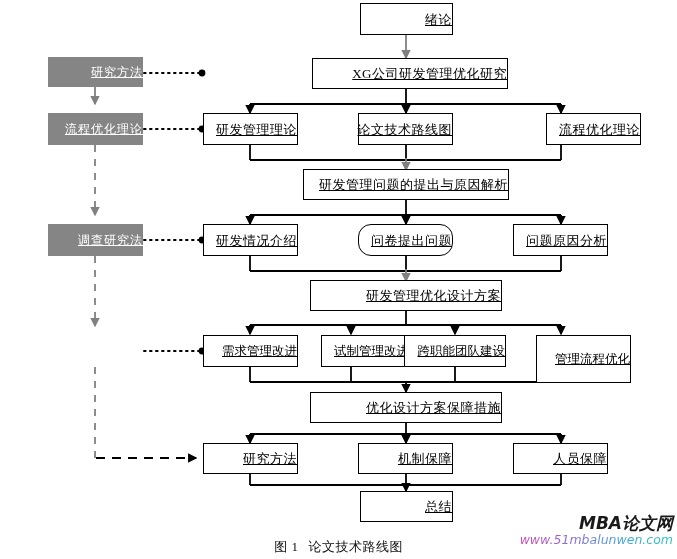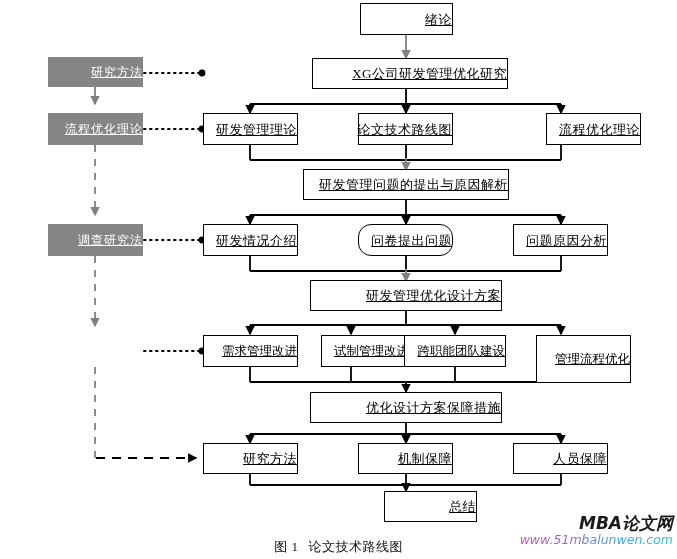--- a/index.html
+++ b/index.html
@@ -266,21 +266,21 @@
   <div class="node" style="left:203px; top:443px; width:95px; height:31px;">
     <span>研究方法</span>
   </div>
   <div class="node" style="left:358px; top:443px; width:95px; height:31px;">
     <span>机制保障</span>
   </div>
   <div class="node" style="left:513px; top:443px; width:95px; height:31px;">
     <span>人员保障</span>
   </div>
 
-  <div class="node" style="left:360px; top:491px; width:93px; height:31px;margin-left:24px;">
+  <div class="node" style="left:360px; top:491px; width:93px; height:31px;">
     <span>总结</span>
   </div>
 
   <div class="caption" style="top:538px;">
     <span class="cap-num">图 1</span><span>论文技术路线图</span>
   </div>
 
   <div class="watermark" style="left:467px; top:515px; width:206px;">
     <div class="wm-title">MBA论文网</div>
     <div class="wm-url">www.51mbalunwen.com</div>

